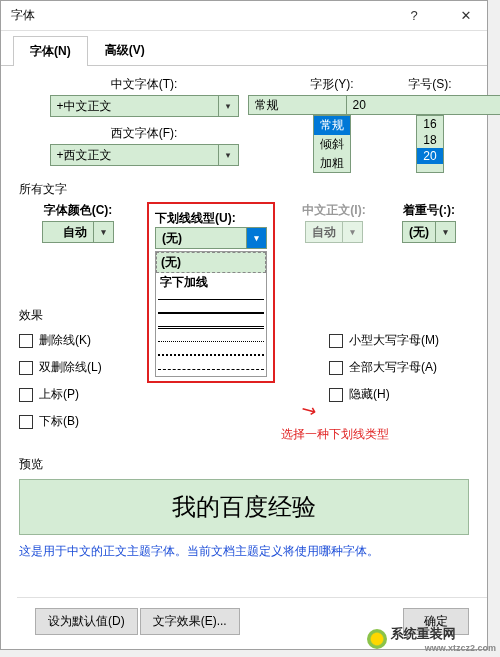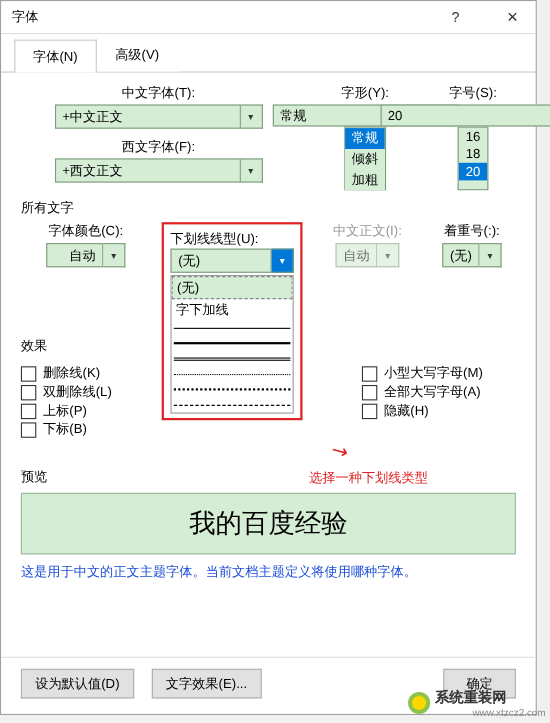--- a/index.html
+++ b/index.html
@@ -5,65 +5,65 @@
     * { box-sizing: border-box; margin: 0; padding: 0; font-family: "Microsoft YaHei", sans-serif; }
     body { width: 500px; height: 657px; background: #f0f0f0; overflow: hidden; position: relative; }
     
     .dialog { width: 488px; height: 650px; background: #fff; border: 1px solid #a0a0a0; position: relative; }
     
     .titlebar { height: 30px; display: flex; align-items: center; padding: 0 2px 0 10px; border-bottom: 1px solid #e0e0e0; gap: 14px; }
     .titlebar-title { font-size: 12px; flex: 1; }
     .titlebar-btn { width: 38px; height: 28px; display: flex; align-items: center; justify-content: center; font-size: 13px; color: #333; cursor: pointer; background: #fff; }
     
     .tabs { display: flex; border-bottom: 1px solid #c8c8c8; padding: 4px 12px 0 12px; }
-    .tab { padding: 6px 16px; font-size: 12px; border: 1px solid transparent; border-bottom: none; background: #fff; cursor: pointer; }
+    .tab { padding: 6px 16px; font-size: 12px; border: 1px solid transparent; border-bottom: none; background: #fff; cursor: pointer; font-weight: bold; }
     .tab.active { border-color: #c8c8c8; background: #fff; position: relative; top: 1px; }
     
     .content { padding: 10px 18px; }
     
     .row { display: flex; gap: 12px; margin-bottom: 4px; }
     .field-group { display: flex; flex-direction: column; align-items: center; }
     .field-label { font-size: 12px; margin-bottom: 2px; }
     
     .combo { display: flex; height: 22px; }
     .combo-input { flex: 1; background: #d5ecd5; border: 1px solid #7a9a7a; padding: 2px 6px; font-size: 12px; outline: none; }
     .combo-btn { width: 20px; background: #d5ecd5; border: 1px solid #7a9a7a; border-left: none; display: flex; align-items: center; justify-content: center; font-size: 9px; color: #333; cursor: pointer; }
     
     .listbox { background: #d5ecd5; border: 1px solid #7a9a7a; font-size: 12px; overflow-y: scroll; }
     .listbox-item { padding: 1px 6px; cursor: pointer; }
     .listbox-item.selected { background: #0078d7; color: #fff; }
     
     .section-label { font-size: 12px; margin: 8px 0 4px 0; }
-    .section-row { display: flex; align-items: flex-start; gap: 10px; }
+    .section-row { display: flex; align-items: flex-start; gap: 10px; font-weight: bold; }
     
     .red-box { border: 2px solid #e02020; padding: 4px 6px 4px 6px; width: 128px; }
     
     .underline-list { background: #fff; border: 1px solid #999; margin-top: 2px; height: 126px; overflow-y: scroll; font-size: 12px; }
     .ul-item { padding: 1px 4px; border-bottom: none; cursor: pointer; }
     .ul-item.sel { background: #d5ecd5; border: 1px dashed #888; }
     .ul-line { height: 14px; display: flex; align-items: center; padding: 0 2px; }
     .ul-line div { width: 100%; }
     
-    .effects-col { display: flex; flex-direction: column; padding-top: 4px; }
+    .effects-col { display: flex; flex-direction: column; gap: 10px; padding-top: 4px; }
     .checkbox-row { display: flex; align-items: center; gap: 6px; font-size: 12px; }
     .checkbox { width: 14px; height: 14px; border: 1px solid #333; background: #fff; cursor: pointer; }
     
     .annotation-arrow { position: absolute; color: #e02020; font-size: 18px; transform: rotate(-30deg); left: 300px; top: 398px; }
     .annotation-text { position: absolute; color: #e02020; font-size: 12px; left: 280px; top: 425px; }
     
     .preview-box { background: #d5ecd5; border: 1px solid #9ab89a; height: 56px; display: flex; align-items: center; justify-content: center; font-size: 24px; font-family: SimSun, serif; margin: 6px 0; }
     .preview-desc { font-size: 12px; margin-top: 8px; color: #1d4ed8; }
     
-    .footer { position: absolute; bottom: 0; left: 0; right: 0; padding: 10px 18px 14px 18px; display: flex; gap: 16px; border-top: 1px solid #e0e0e0; }
+    .footer { position: absolute; bottom: 0; left: 16px; right: 0; padding: 10px 18px 14px 18px; display: flex; gap: 2px; border-top: 1px solid #e0e0e0; }
     .btn { padding: 4px 12px; font-size: 12px; border: 1px solid #adadad; background: #e1e1e1; cursor: pointer; }
     .spacer { flex: 1; }
     
     .watermark { position: absolute; right: 4px; bottom: 4px; display: flex; align-items: center; gap: 4px; font-size: 13px; font-weight: bold; color: #333; pointer-events: none; }
     .wm-icon { width: 20px; height: 20px; border-radius: 50%; background: radial-gradient(circle, #ffd700 40%, #8bc34a 50%); }
-    .wm-sub { font-size: 9px; color: #888; display: block; font-weight: normal; padding-left: 34px; }
+    .wm-sub { font-size: 9px; color: #888; display: block; font-weight: bold; padding-left: 34px; }
   </style>
 </head>
 <body>
 
 <div class="dialog">
 
   <div class="titlebar">
     <span class="titlebar-title">字体</span>
     <div class="titlebar-btn">?</div>
     <div class="titlebar-btn close-btn">

